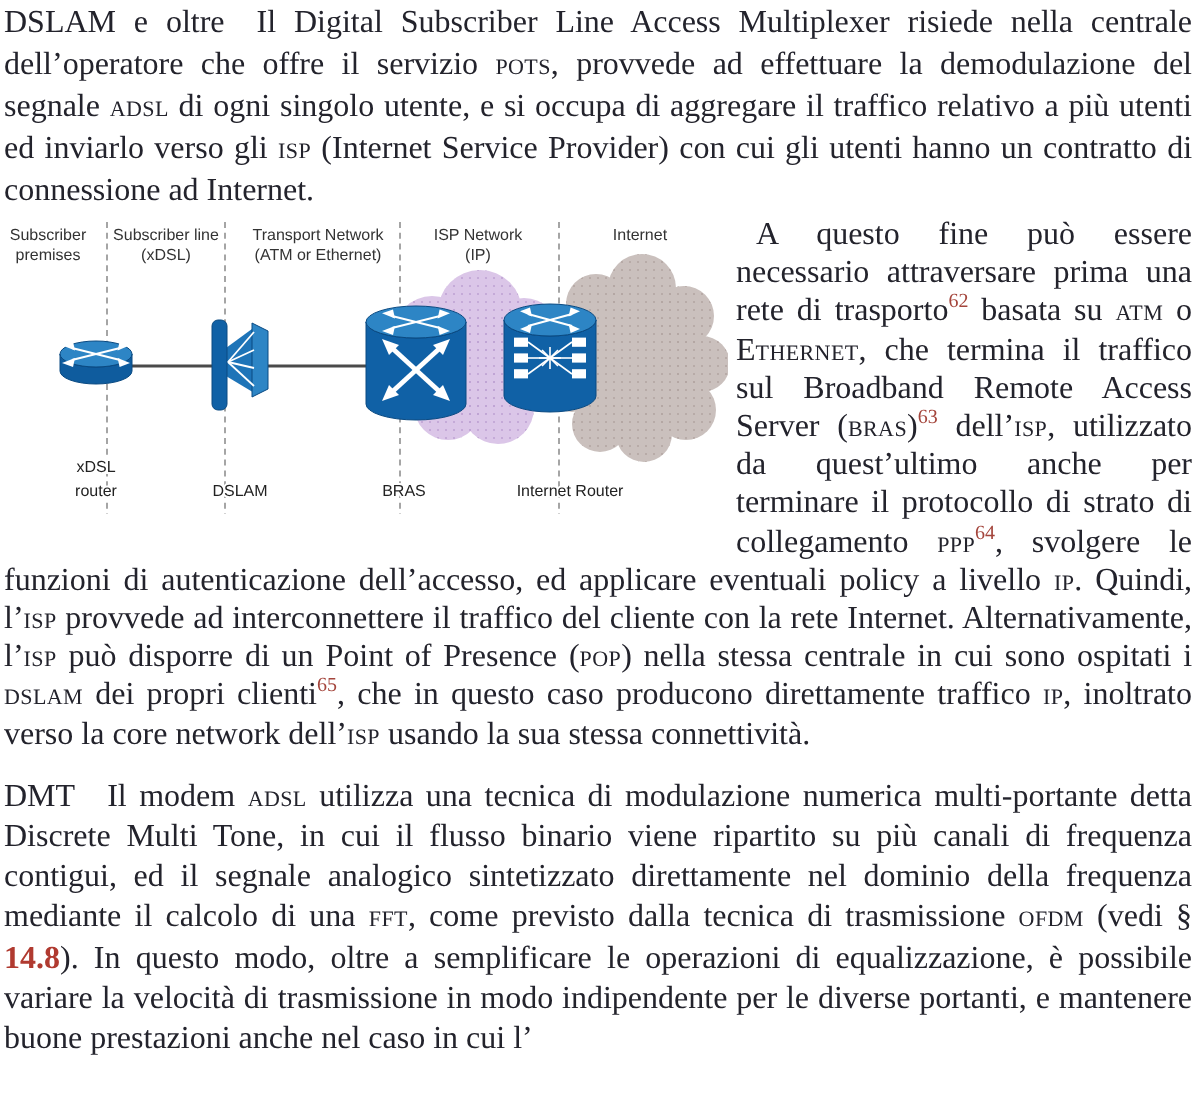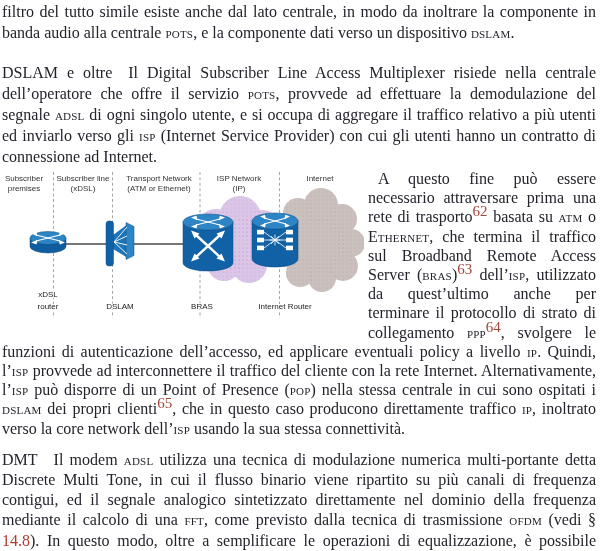--- a/index.html
+++ b/index.html
@@ -10,22 +10,22 @@
   }
   .page{padding:1px 4px 0 2px;width:594px;}
   p{margin:0;text-align:justify;font-size:16px;line-height:21px;hyphens:auto;}
   .p1{margin-bottom:19px;}
   .p2{margin-bottom:2px;}
   .p3{line-height:19.2px;text-indent:10px;}
   .p4{margin-top:12px;line-height:20.2px;}
   .seg-b{font-weight:normal;}
   .seg-i{}
   .seg-sc{font-variant:small-caps;letter-spacing:0.2px;}
-  sup.seg-sup{color:#a4453c;font-size:15px;line-height:0;vertical-align:super;}
-  .seg-red{color:#b03a30;}
+  sup.seg-sup{color:#a4453c;font-size:10px;line-height:0;vertical-align:super;}
+  .seg-red{color:#b03a30;font-weight:bold;}
   .figwrap{
     float:left;width:362px;height:150px;
     margin:2px 4px 2px 0;
     text-decoration:underline;
   }
   .figwrap svg{display:block;}
   .figlabel{
     font-family:"Liberation Sans", sans-serif;
     font-size:8px;fill:#333333;
   }
@@ -36,21 +36,20 @@
   }
   .dash{stroke:#8f8f8f;stroke-width:0.8;stroke-dasharray:3 2.4;}
   .wire{stroke:#4a4a4a;stroke-width:1.5;}
   .warr{stroke:#ffffff;fill:none;}
 </style>
 </head>
 <body>
 
 <div class="page">
 
-  <p class="p1"><span class="seg-n">filtro del tutto simile esiste anche dal lato centrale, in modo da inoltrare la componente in banda audio alla centrale </span><span class="seg-sc">pots</span><span class="seg-n">, e la componente dati verso un dispositivo </span><span class="seg-sc">dslam</span><span class="seg-n">.</span></p>
 
   <p class="p2"><span class="seg-b">DSLAM e oltre</span><span class="seg-n"> Il </span><span class="seg-i">Digital Subscriber Line Access Multiplexer</span><span class="seg-n"> risiede nella centrale dell’operatore che offre il servizio </span><span class="seg-sc">pots</span><span class="seg-n">, provvede ad effettuare la demodulazione del segnale </span><span class="seg-sc">adsl</span><span class="seg-n"> di ogni singolo utente, e si occupa di aggregare il traffico relativo a più utenti ed inviarlo verso gli </span><span class="seg-sc">isp</span><span class="seg-n"> (</span><span class="seg-i">Internet Service Provider</span><span class="seg-n">) con cui gli utenti hanno un contratto di connessione ad Internet.</span></p>
 
   <div class="figwrap">
     <svg width="362" height="150" viewBox="0 0 362 150" xmlns="http://www.w3.org/2000/svg">
       <defs>
         <pattern id="dotsP" width="4" height="4" patternUnits="userSpaceOnUse">
           <circle cx="1" cy="1" r="0.55" fill="#bfa3d4"></circle>
         </pattern>
         <pattern id="dotsG" width="4" height="4" patternUnits="userSpaceOnUse">

